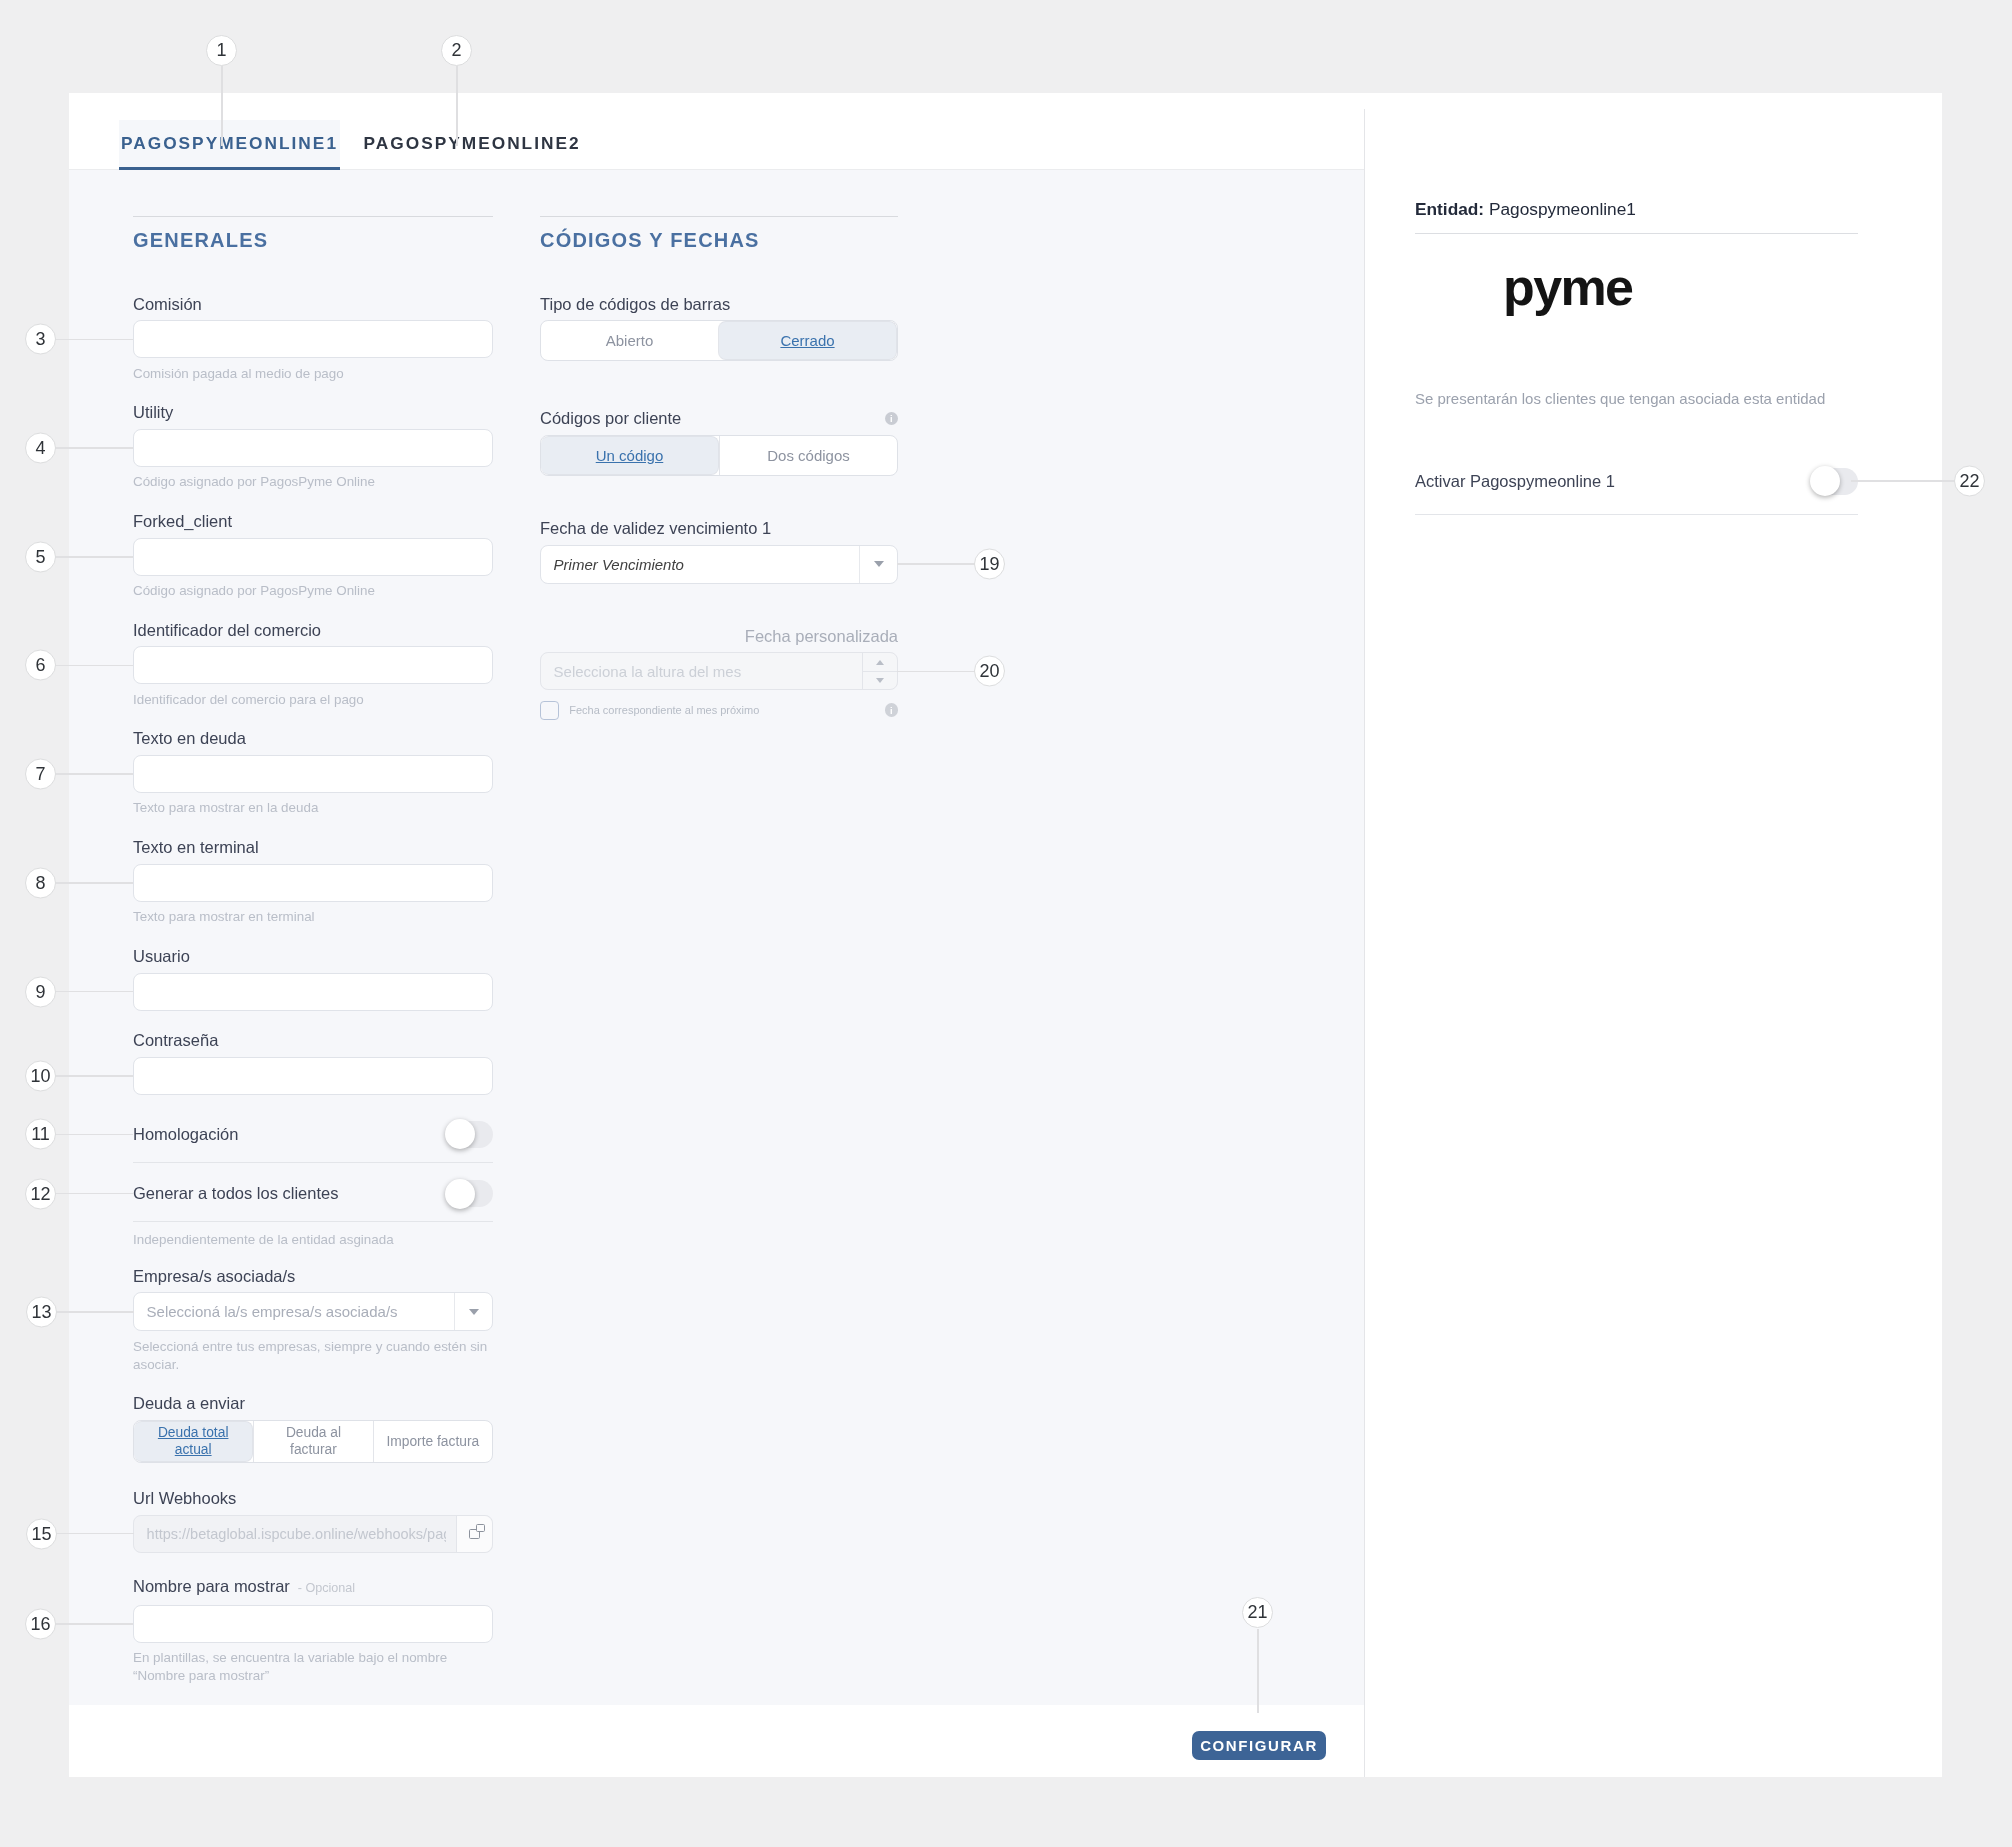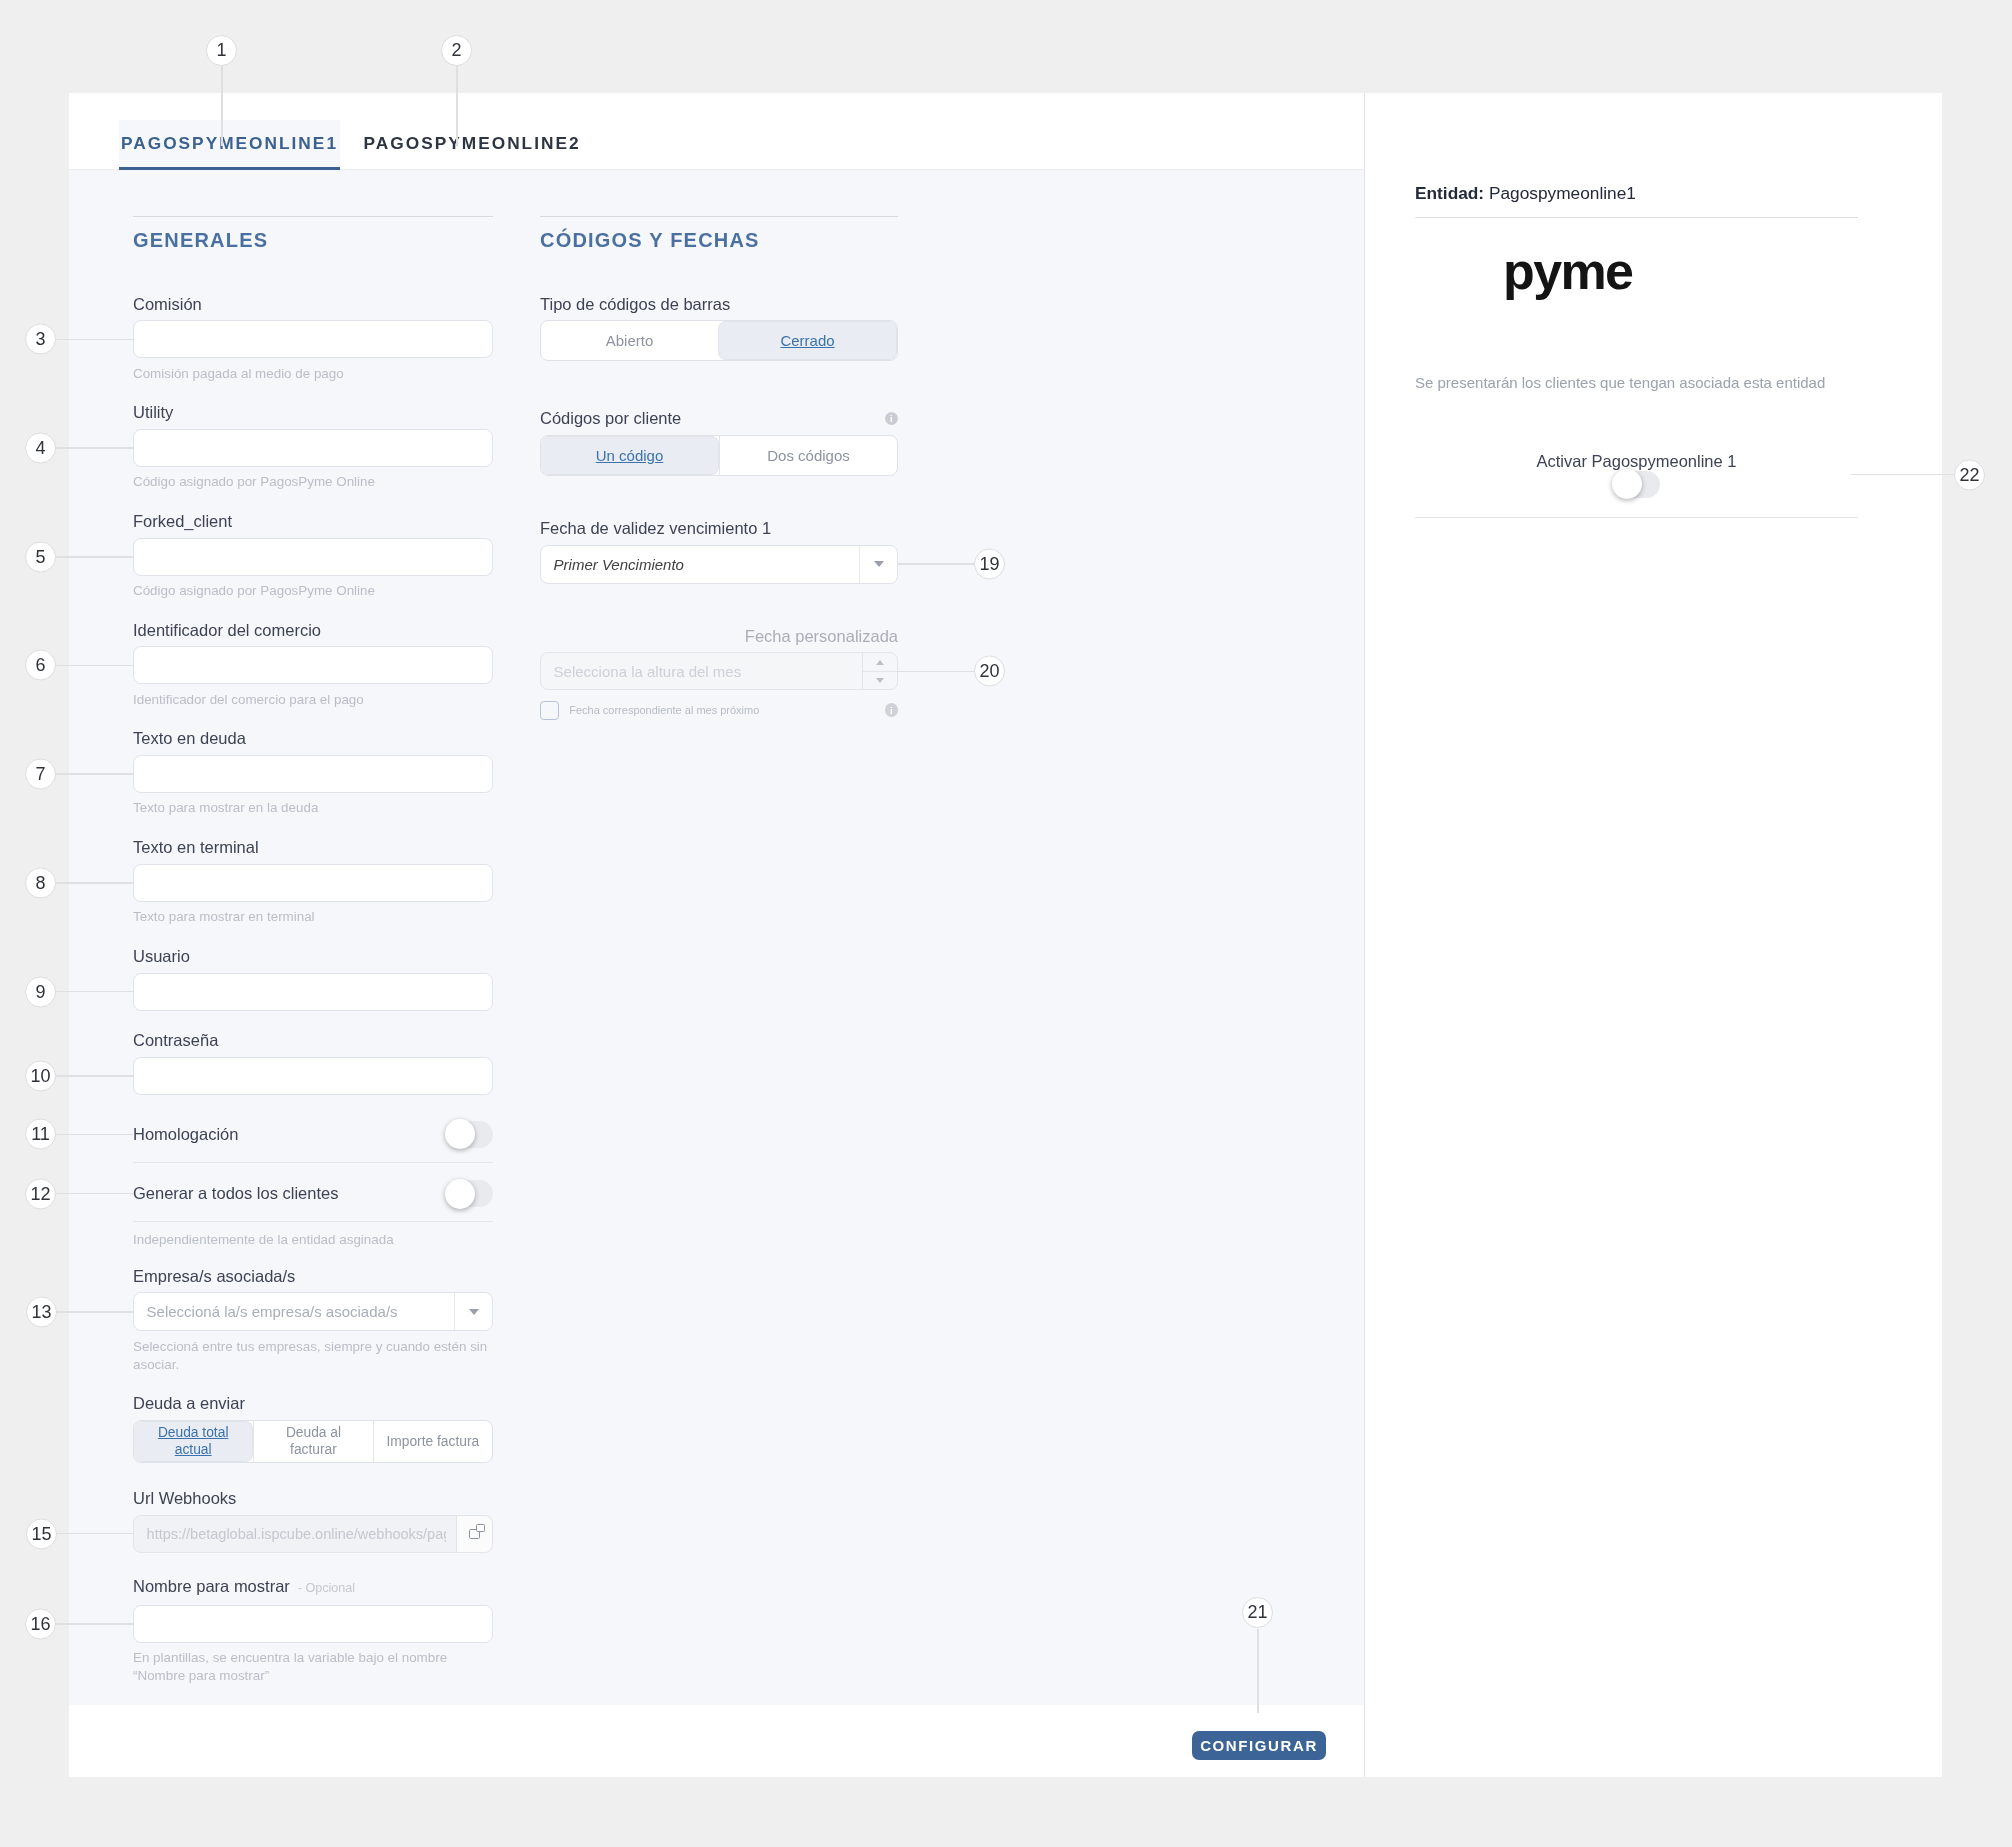--- a/index.html
+++ b/index.html
@@ -22,21 +22,21 @@
   .side-line { position:absolute; top:50%; margin-top:-0.8px; height:1.6px; background:#e0e0e2; z-index:29; }
   .side-line.lft { left:-78px; width:78px; }
   .side-badge.rgt { right:-108px; }
   .side-line.rgt { right:-78px; width:78px; }
   .side-badge.far { right:-127px; }
   .side-line.far { right:-97px; width:104px; }
 
   
   .card { position:absolute; left:69px; top:93px; width:1873px; height:1684px; background:#fff; display:flex; }
   .main { width:1295px; display:flex; flex-direction:column; }
-  .sidebar { width:578px; border-left:0.8px solid #e4e5e8; padding:90px 0 0 50px; }
+  .sidebar { width:578px; border-left:0.8px solid #e4e5e8; padding:90px 0 0 50px;margin-top:16px; }
 
   
   .tabs { display:flex; align-items:flex-end; padding-left:50px; height:96px; background:#fff;
     border-bottom:0.8px solid #ebecee; position:relative; }
   .tab { height:50px; display:flex; align-items:center; justify-content:center; font-weight:bold;
     font-size:17.3px; letter-spacing:2px; cursor:pointer; margin-bottom:-0.8px; }
   .tab.active { width:221px; background:#f5f7fa; color:#3a618f; border-bottom:3.1px solid #3a618f; }
   .tab.inactive { padding:0 23.6px; color:#2e3542; border-bottom:3.1px solid transparent; }
 
   
@@ -130,21 +130,21 @@
 
   
   .entity { width:443px; font-size:17.3px; color:#232a3a; padding-bottom:13.4px; border-bottom:0.8px solid #dcdee2; }
   .entity b { font-weight:bold; }
   .logo { margin-top:36px; height:124px; width:330px; position:relative; }
   .logo-pagos { display:block; font-size:52px; font-weight:bold; letter-spacing:-1.6px; color:#a9c521; line-height:1; }
   .logo-pyme { display:block; font-size:52px; font-weight:bold; letter-spacing:-1.6px; color:#141414;
     line-height:1; margin:-9.4px 0 0 88px; }
   .desc { width:443px; font-size:15px; color:#9ba1ad; margin-top:4.7px; }
   .activar { width:443px; margin-top:61px; border-bottom:0.8px solid #e3e5e9; padding-bottom:19px; }
-  .activar-inner { display:flex; justify-content:space-between; align-items:center;flex-direction:column; }
+  .activar-inner { display:flex; justify-content:space-between; align-items:center; }
   .activar-label { font-size:16.5px; color:#3d4355; }
 </style>
 </head>
 <body>
 
 <div class="page">
 
   <div class="anno-badge" style="left:206px;top:35px">1</div>
   <div class="anno-vline" style="left:221px;top:66px;height:80px"></div>
   <div class="anno-badge" style="left:441px;top:35px">2</div>

